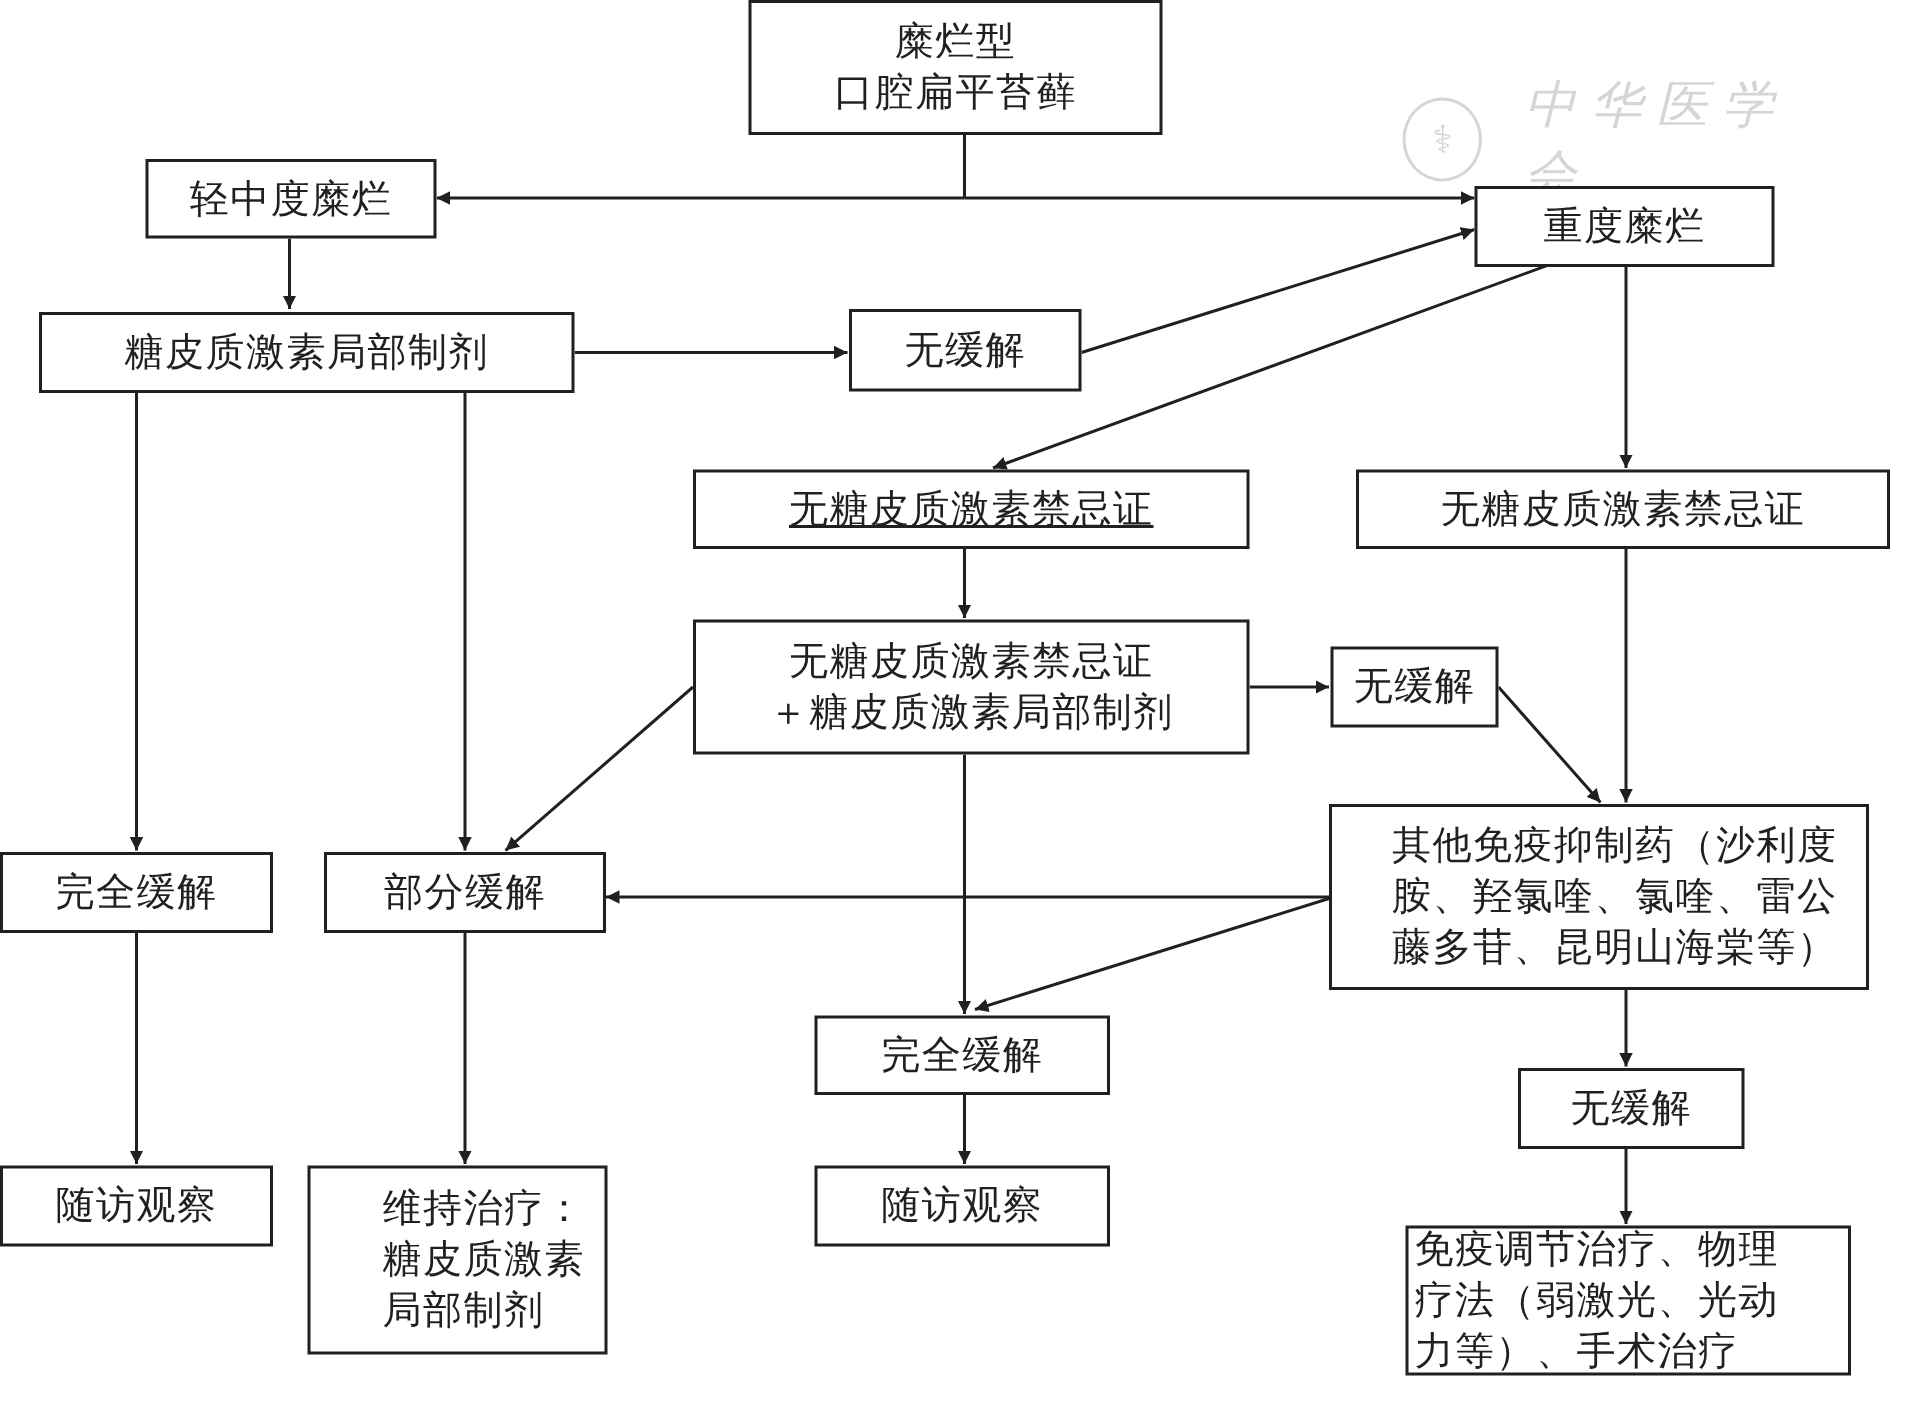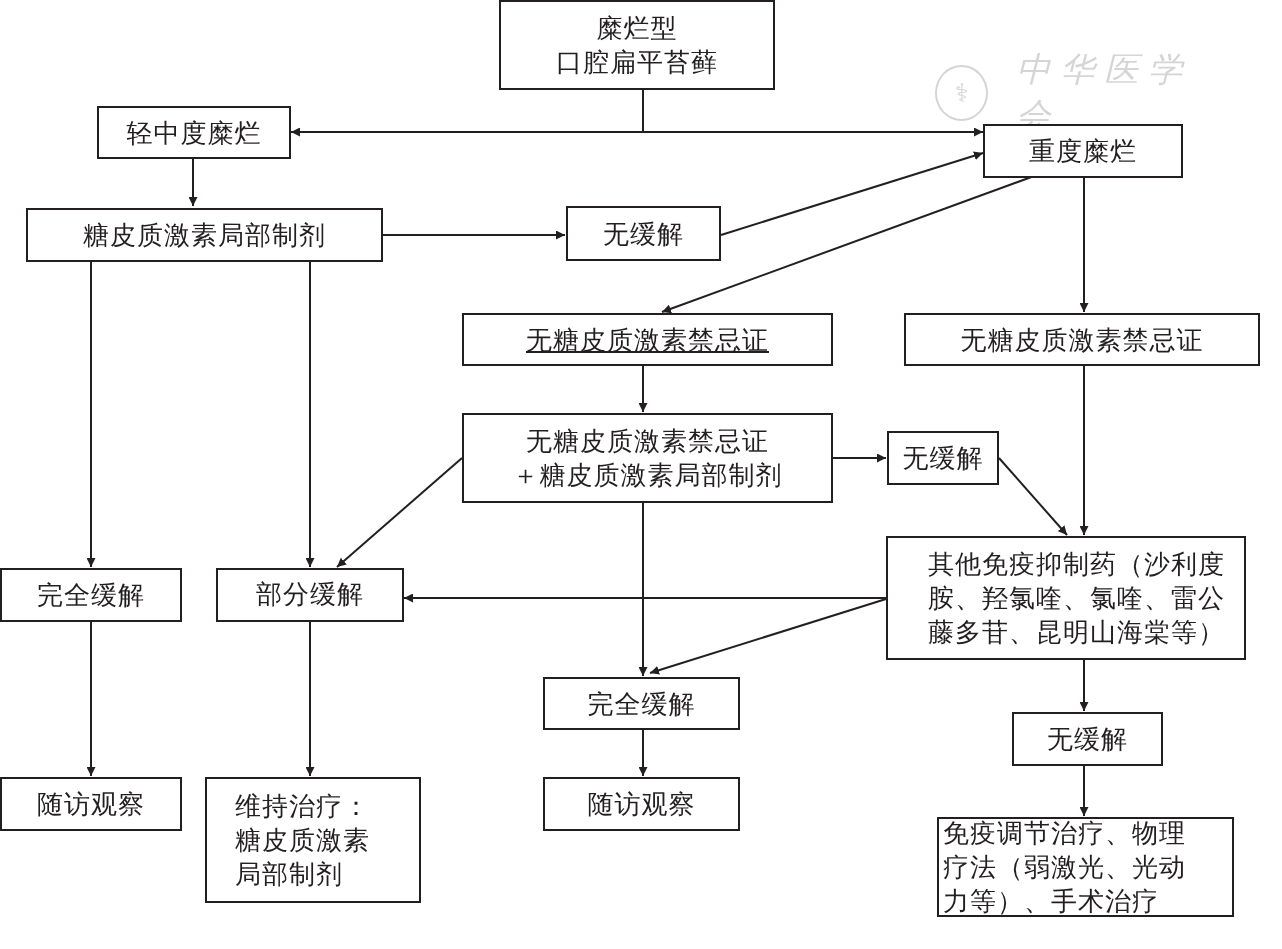--- a/index.html
+++ b/index.html
@@ -109,33 +109,33 @@
   <span>无缓解</span>
   </div>
 <div class="node left" style="left:886px;top:536px;width:360px;height:124px;padding-left:40px;">
   <span>其他免疫抑制药（沙利度
 胺、羟氯喹、氯喹、雷公
 藤多苷、昆明山海棠等）</span>
   </div>
 <div class="node" style="left:0px;top:568px;width:182px;height:54px;">
   <span>完全缓解</span>
   </div>
-<div class="node" style="left:216px;top:568px;width:188px;height:54px;font-family:Liberation Serif, serif;">
+<div class="node" style="left:216px;top:568px;width:188px;height:54px;">
   <span>部分缓解</span>
   </div>
 <div class="node" style="left:543px;top:677px;width:197px;height:53px;">
   <span>完全缓解</span>
   </div>
 <div class="node" style="left:1012px;top:712px;width:151px;height:54px;">
   <span>无缓解</span>
   </div>
 <div class="node" style="left:0px;top:777px;width:182px;height:54px;">
   <span>随访观察</span>
   </div>
-<div class="node left" style="left:205px;top:777px;width:216px;height:126px;padding-left:28px;">
+<div class="node left" style="left:205px;top:777px;width:200px;height:126px;padding-left:48px;">
   <span>维持治疗：
 糖皮质激素
 局部制剂</span>
   </div>
 <div class="node" style="left:543px;top:777px;width:197px;height:54px;">
   <span>随访观察</span>
   </div>
 <div class="node left" style="left:937px;top:817px;width:297px;height:100px;padding-left:4px;">
   <span>免疫调节治疗、物理
 疗法（弱激光、光动

